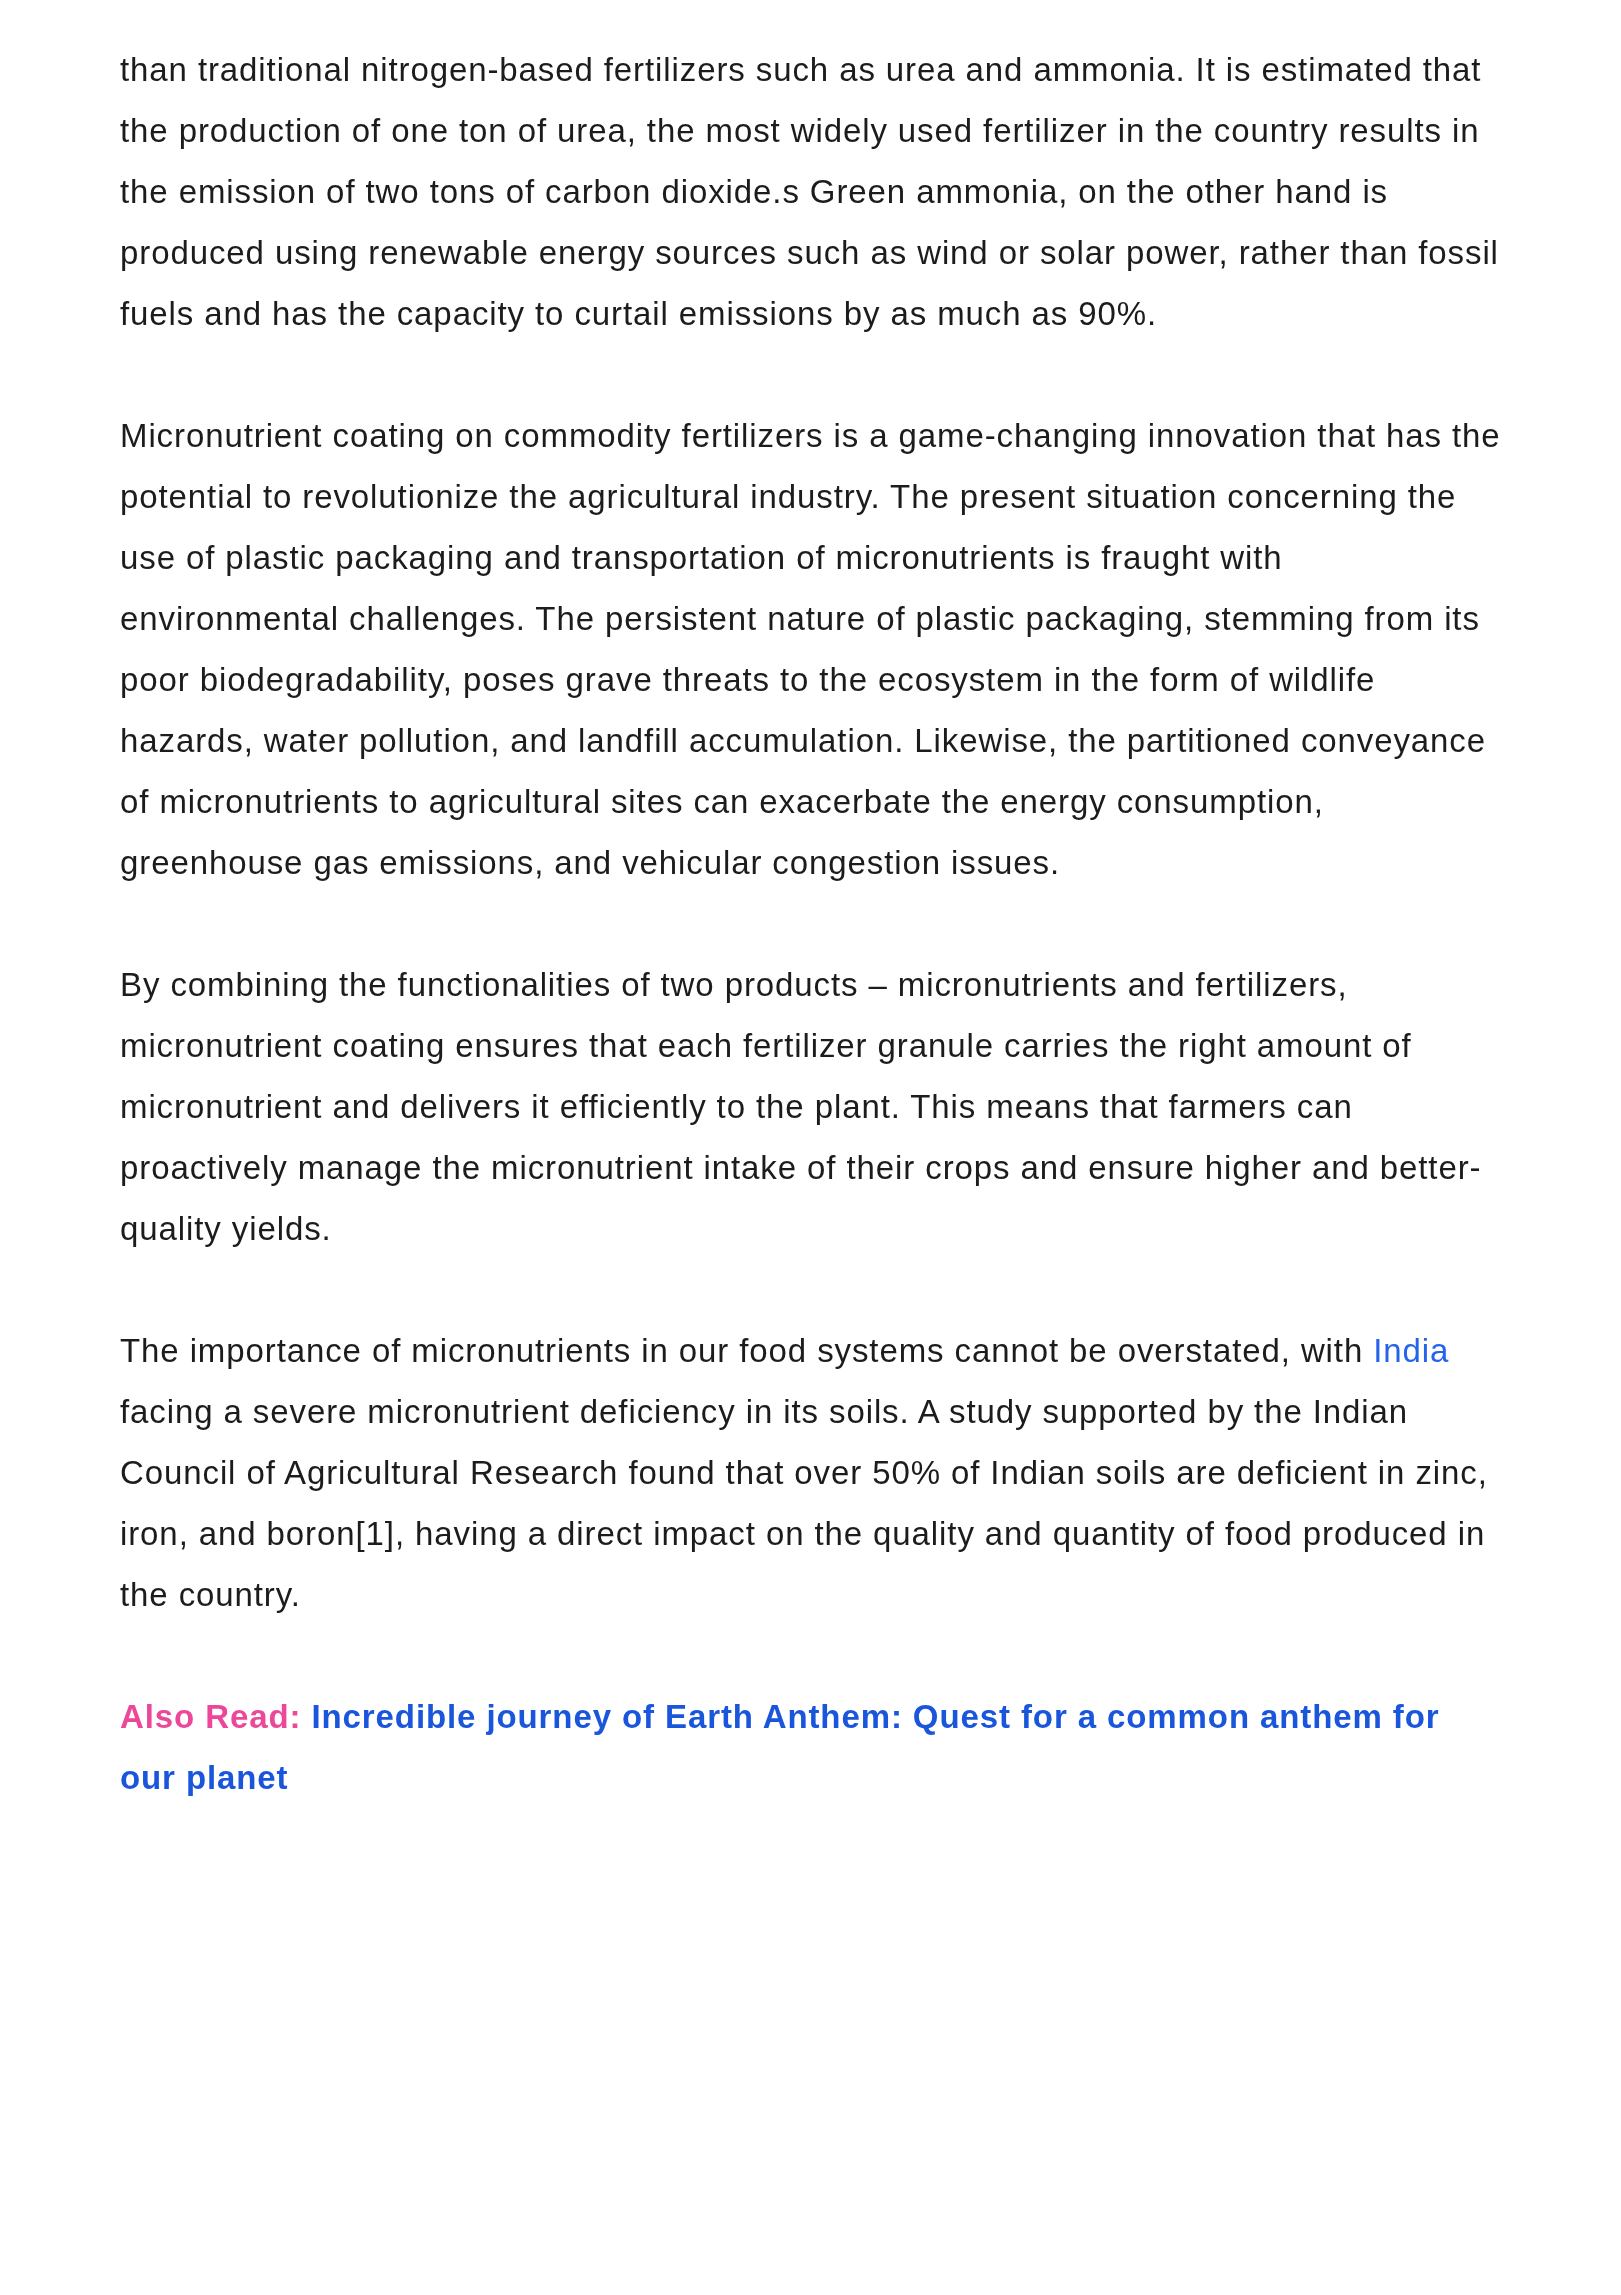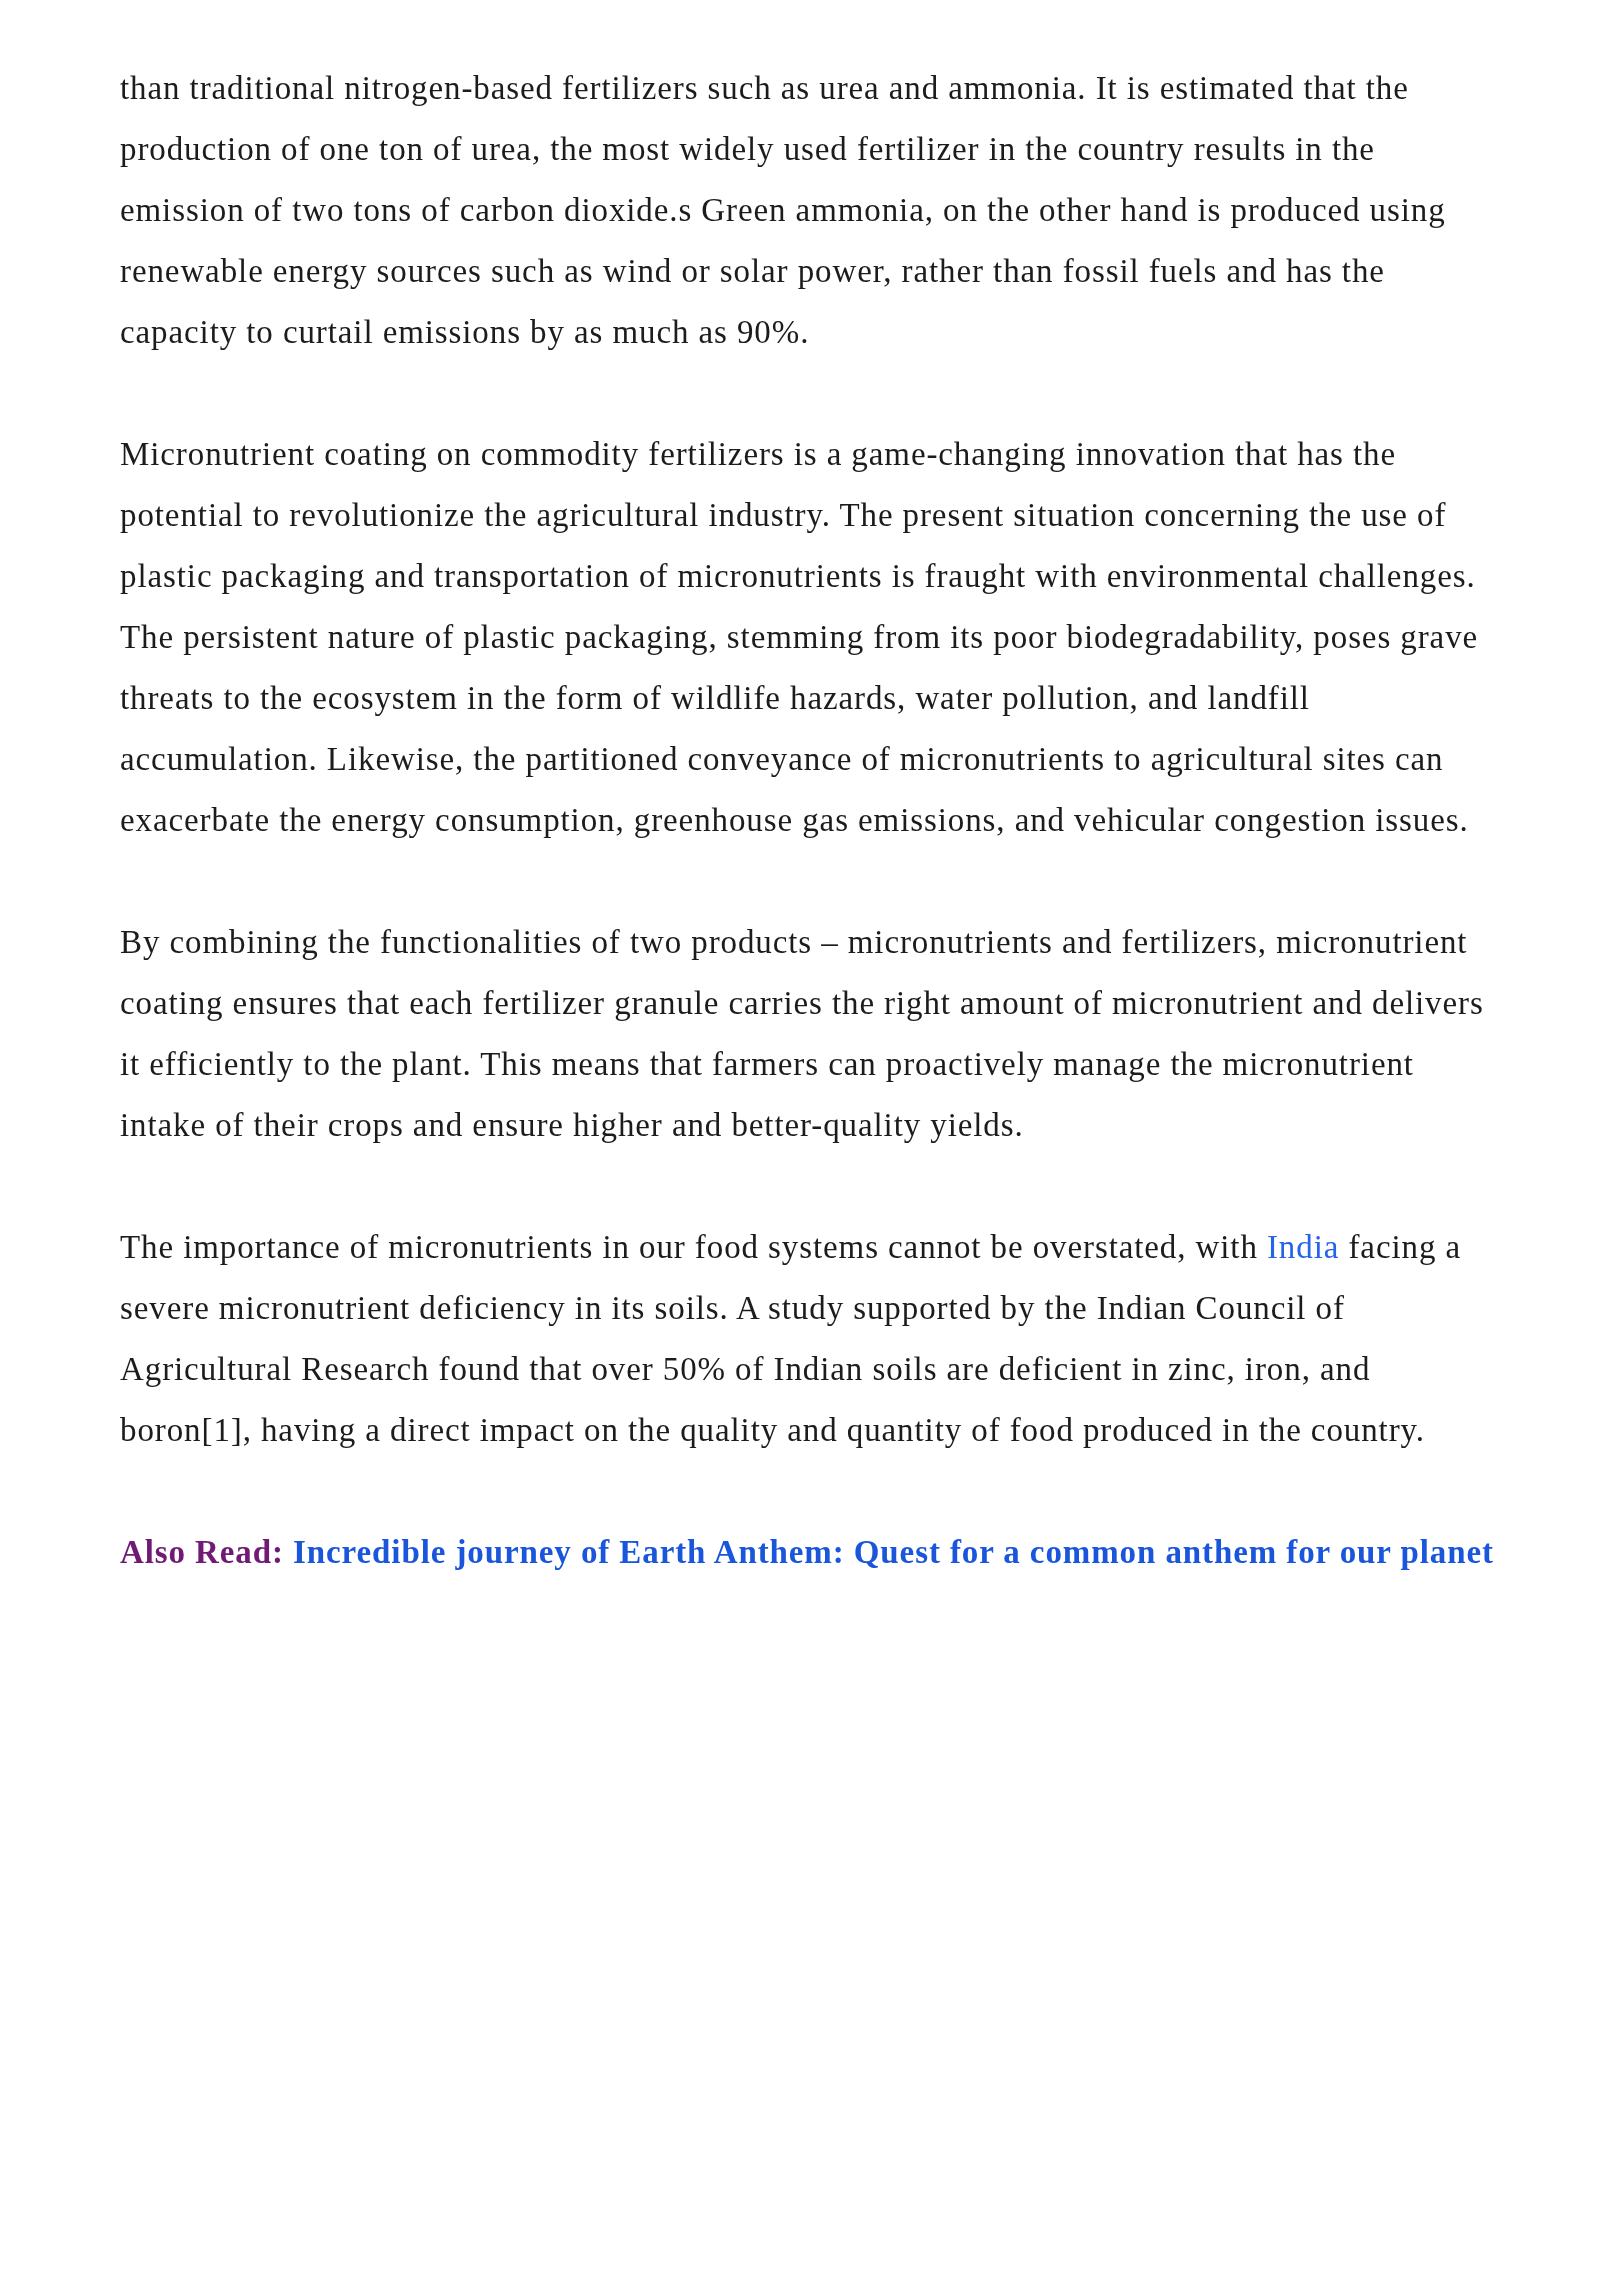--- a/index.html
+++ b/index.html
@@ -9,23 +9,22 @@
   }
   body {
     width: 1622px;
     height: 2295px;
     overflow: hidden;
     font-family: "Liberation Sans", "DejaVu Sans", sans-serif;
   }
   .article {
     width: 1382px;
     margin: 0 auto;
-    padding-top: 58px;
+    padding-top: 39px;
     color: #1c1c1c;
-    font-family: Liberation Serif, serif;
   }
   .article p {
     font-size: 33px;
     line-height: 61px;
     letter-spacing: 0.9px;
     margin: 0 0 61px 0;
   }
   .article h2 {
     font-size: 46px;
     line-height: 65px;
@@ -36,21 +35,21 @@
   }
   a {
     text-decoration: none;
     cursor: pointer;
   }
   .inline-link {
     color: var(--link-color, #2563eb);
   }
   .also-read-label {
     font-weight: 700;
-    color: #701a75;
+    color: #ec4899;
     text-align: center;
   }
   .also-read-link {
     font-weight: 700;
     color: var(--also-read-color, #1a56db);
   }
 </style>
 </head>
 <body style="background: rgb(255, 255, 255);">
 

